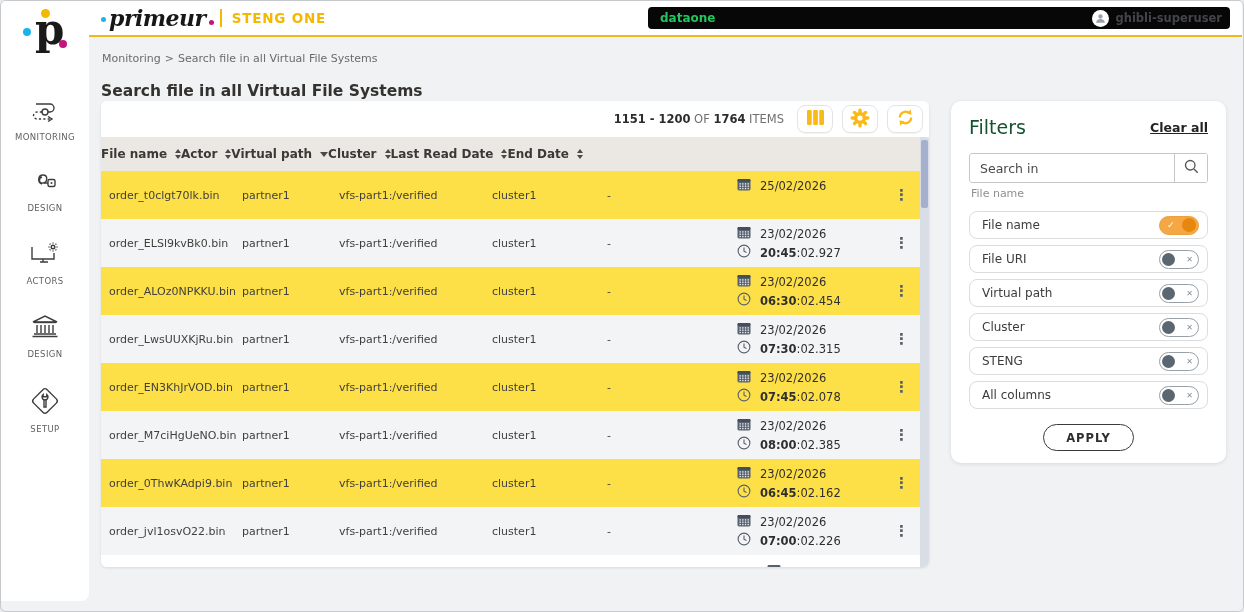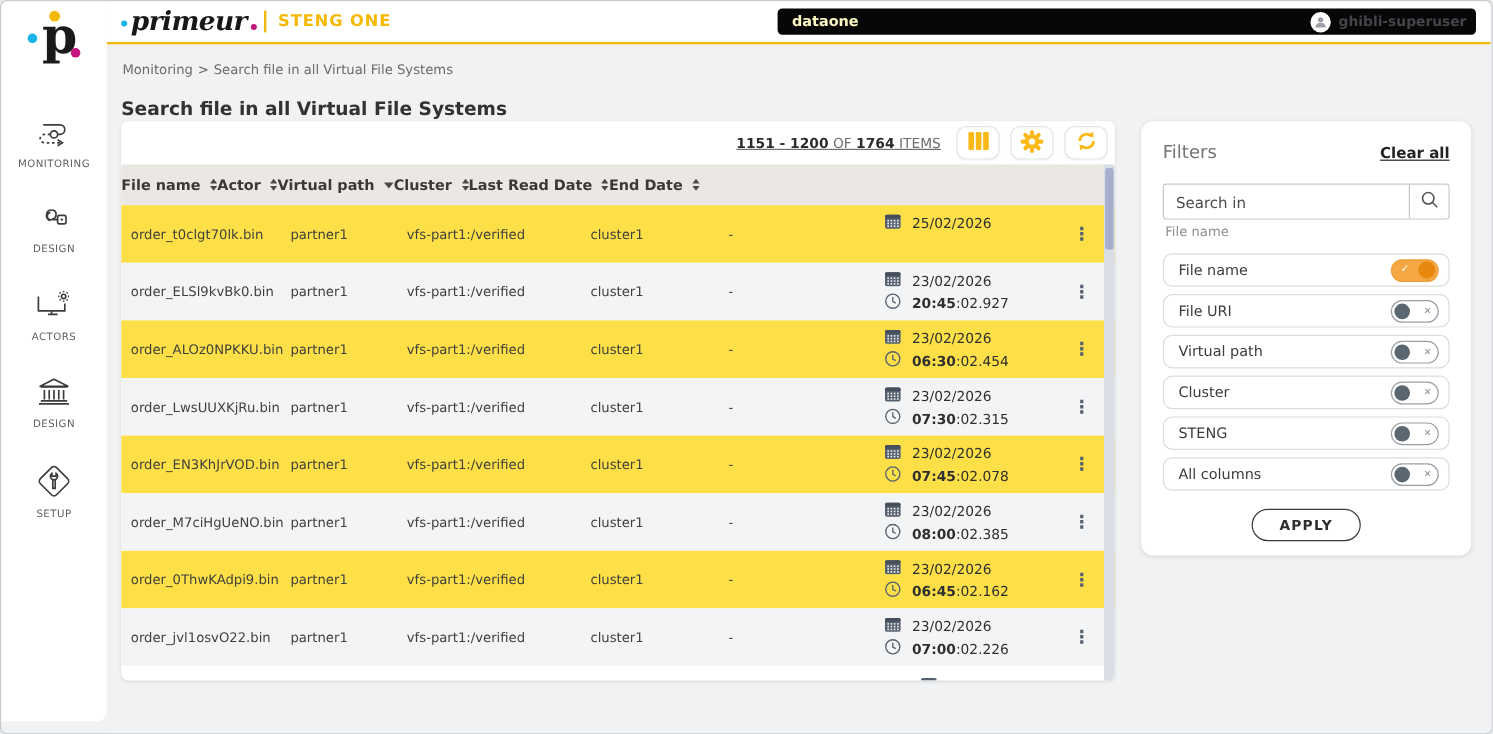--- a/index.html
+++ b/index.html
@@ -22,35 +22,35 @@
 
   
   .topbar{position:absolute;left:88px;right:1px;top:0;height:36px;background:#fff;border-bottom:2px solid #f2b818;display:flex;align-items:center;padding:0 12px;z-index:4;}
   .logo-wrap{display:flex;align-items:center;}
   .logo-primeur{position:relative;font-family:"DejaVu Serif","Liberation Serif",serif;font-style:italic;font-weight:bold;font-size:22px;color:#171717;letter-spacing:-.5px;padding:0 10px 0 8px;}
   .logo-primeur .d-c{width:5px;height:5px;background:#19b5ea;left:0;top:12px;}
   .logo-primeur .d-m{width:5px;height:5px;background:#c4147d;right:2px;bottom:6px;}
   .logo-sep{width:2px;height:18px;background:#f5b800;margin:0 10px 0 4px;}
   .logo-product{font-size:13.5px;font-weight:bold;letter-spacing:.8px;color:#f5b800;}
   .gsearch{margin-left:auto;width:582px;height:22px;background:#070707;border-radius:4px;display:flex;align-items:center;padding:0 8px 0 10px;}
-  .gsearch input{background:transparent;border:none;outline:none;color:#fef9c3;font-weight:bold;font-size:12px;font-family:inherit;width:300px;}
+  .gsearch input{background:transparent;border:none;outline:none;color:#22c55e;font-weight:bold;font-size:12px;font-family:inherit;width:300px;}
   .user{margin-left:auto;display:flex;align-items:center;gap:7px;}
   .avatar{width:17px;height:17px;border-radius:50%;background:#fff;display:flex;align-items:center;justify-content:center;}
   .username{font-size:11.5px;font-weight:600;color:#43454a;}
 
   
   .content{position:absolute;left:88px;top:38px;right:0;bottom:0;background:#f1f2f4;}
   .breadcrumb{position:absolute;left:13px;top:13px;font-size:11px;color:#6b6b6b;}
   .breadcrumb .sep{margin:0 4px;}
   .page-title{position:absolute;left:12px;top:33px;font-size:15.5px;font-weight:700;color:#33322f;}
 
   
   .table-card{position:absolute;left:12px;top:62px;width:828px;height:466px;background:#fff;border-radius:6px;box-shadow:0 1px 3px rgba(0,0,0,.10);overflow:hidden;}
   .tl-toolbar{height:36px;display:flex;align-items:center;justify-content:flex-end;gap:9px;padding:0 6px 0 0;background:#fff;}
-  .count{font-size:11.5px;color:#6f6f6f;margin-right:4px;white-space:nowrap;text-decoration:underline;}
+  .count{font-size:11.5px;color:#6f6f6f;margin-right:4px;white-space:nowrap;}
   .count b{color:#2c2c2c;}
   .pager{display:flex;border:1px solid #cfcfcf;border-radius:6px;overflow:hidden;height:26px;background:#fff;}
   .pbtn{display:flex;align-items:center;gap:7px;padding:0 13px;font-size:12px;color:#3a3a3a;background:#fff;border:none;border-left:1px solid #d8d8d8;cursor:pointer;font-family:inherit;}
   .pbtn:first-child{border-left:none;}
   .chev{width:6px;height:6px;border-left:1.8px solid #3a3a3a;border-bottom:1.8px solid #3a3a3a;display:inline-block;}
   .chev.l{transform:rotate(45deg);margin-right:1px;}
   .chev.r{transform:rotate(-135deg);margin-left:1px;}
   .icon-btn{width:36px;height:28px;border:1px solid #e4e4e4;border-radius:8px;background:#fff;display:flex;align-items:center;justify-content:center;cursor:pointer;box-shadow:0 1px 1px rgba(0,0,0,.04);}
 
   .thead{height:34px;background:#ebe8e3;display:flex;align-items:center;font-size:12px;font-weight:600;color:#3a3937;}
@@ -77,21 +77,21 @@
   .kebab{font-size:15px;font-weight:bold;color:#57606e;cursor:pointer;line-height:1;letter-spacing:0;}
   .partial-row{height:12px;background:#fff;overflow:hidden;display:flex;}
   .partial-row .c6off{margin-left:666px;padding-top:7px;}
 
   .vscroll{position:absolute;right:0;top:36px;bottom:0;width:9px;background:#d9dde6;border-top-right-radius:4px;}
   .vthumb{position:absolute;left:1px;right:1px;top:3px;height:68px;background:#a4b0cd;border-radius:2px;}
 
   
   .filters{position:absolute;left:862px;top:62px;width:275px;height:362px;background:#fff;border-radius:10px;box-shadow:0 1px 4px rgba(0,0,0,.10);padding:16px 18px 0 18px;}
   .f-head{display:flex;align-items:center;justify-content:space-between;height:20px;}
-  .f-title{font-size:15px;color:#737373;}
+  .f-title{font-size:19px;color:#14532d;}
   .f-clear{font-size:12.5px;font-weight:700;color:#232323;text-decoration:underline;cursor:pointer;}
   .f-search{margin-top:16px;height:30px;border:1px solid #c6c6c6;border-radius:3px;display:flex;background:#fff;overflow:hidden;}
   .f-search input{flex:1;border:none;outline:none;padding:0 10px;font-size:12.5px;font-family:inherit;color:#333;}
   .f-search input::placeholder{color:#4a4a4a;opacity:1;}
   .f-search-btn{width:33px;border:none;border-left:1px solid #c6c6c6;background:#fff;display:flex;align-items:center;justify-content:center;cursor:pointer;}
   .f-helper{margin-top:4px;height:14px;font-size:11px;color:#8f8f8f;padding-left:2px;}
   .toggles{margin-top:4px;}
   .filter-row{margin-top:6px;height:28px;border:1px solid #dcdcdc;border-radius:8px;display:flex;align-items:center;justify-content:space-between;padding:0 8px 0 12px;font-size:12px;color:#3c3c3b;background:#fff;}
   .filter-row:first-of-type{margin-top:10px;}
   .toggle{position:relative;width:40px;height:19px;border-radius:10px;border:1px solid #98a0a8;background:#fff;flex:0 0 auto;cursor:pointer;}

